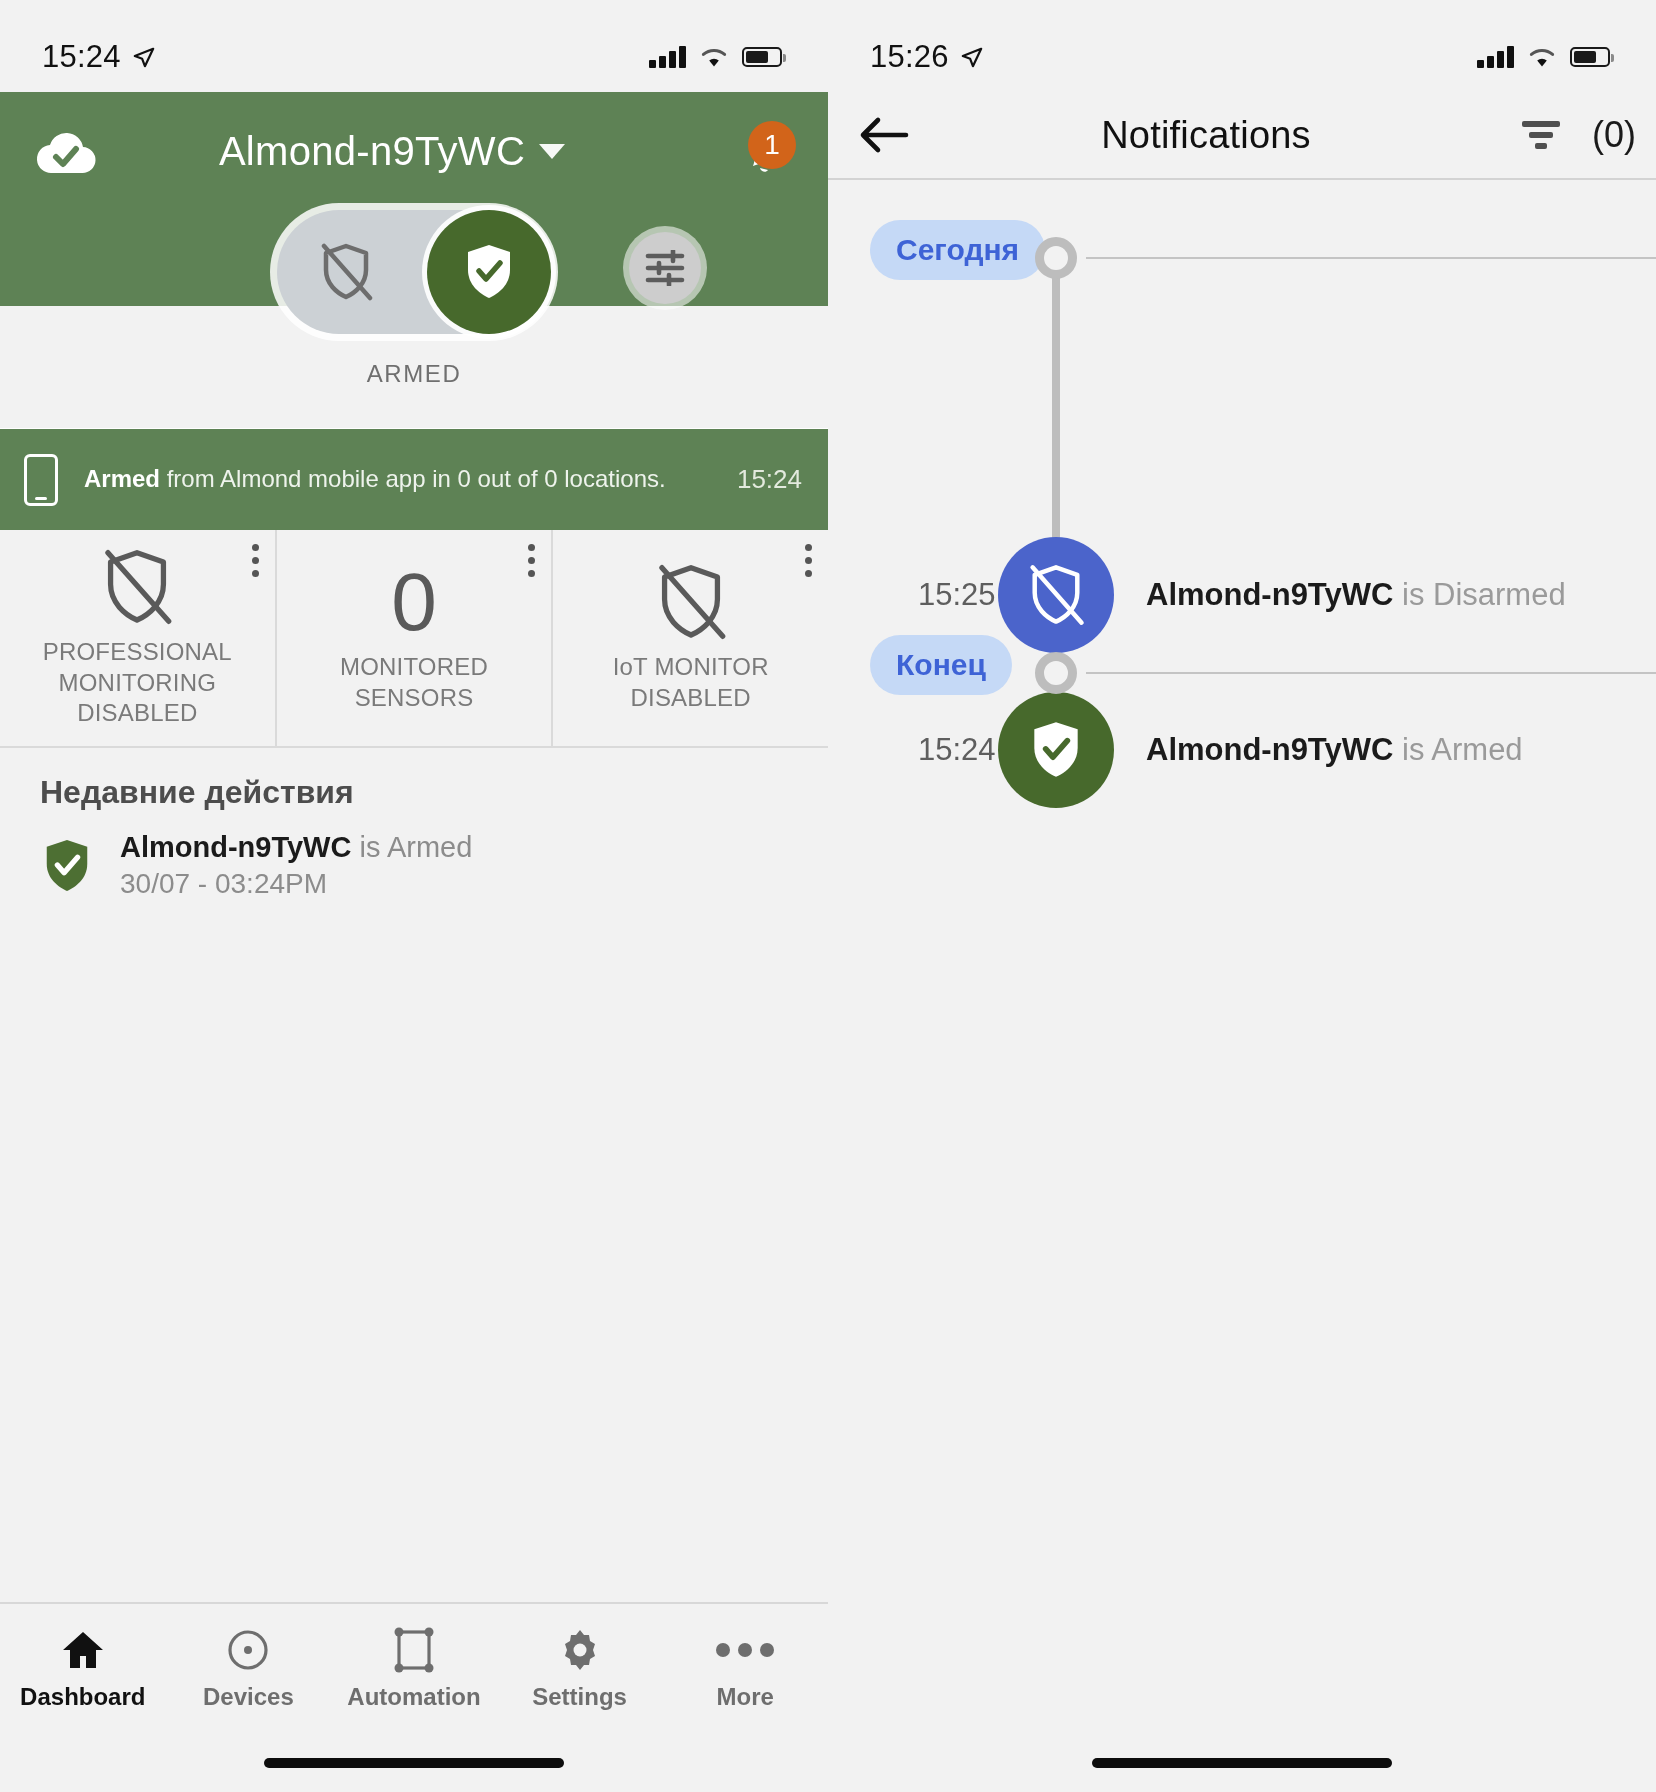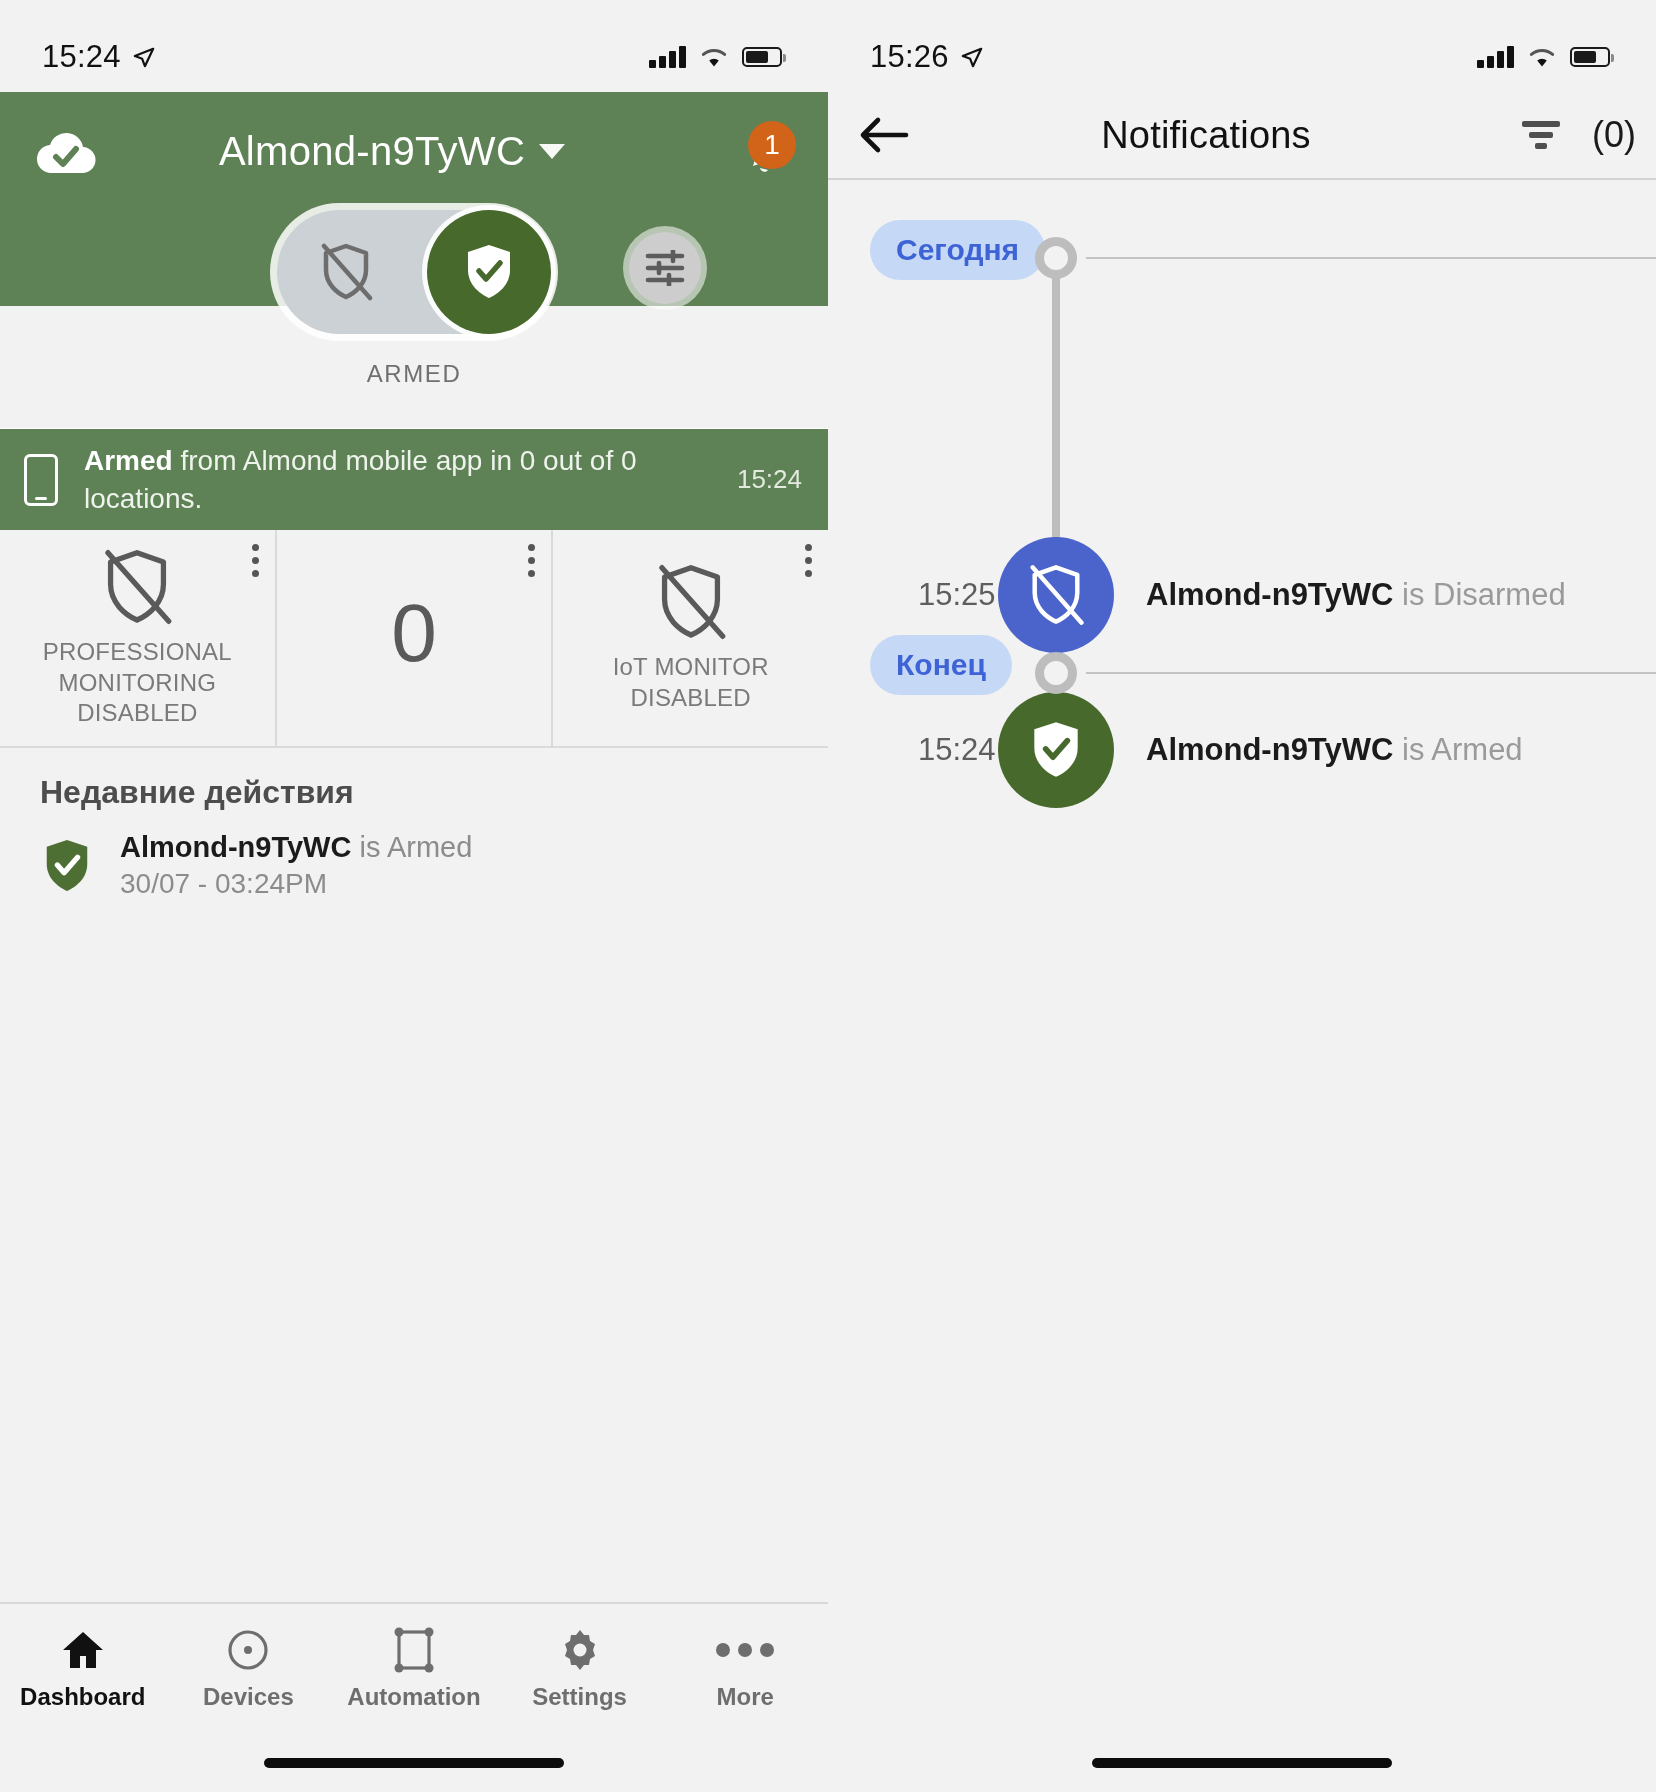--- a/index.html
+++ b/index.html
@@ -72,21 +72,21 @@
   .armed-label { position:absolute; left:0; right:0; top:150px; text-align:center; color:#6f6f6f; font-size:24px; letter-spacing:1.6px;}
 
   
   .msgbar {
     margin-top: 122px;
     background:#5e8255; height: 102px; display:flex; align-items:center; padding: 0 26px 0 24px; gap: 26px;
     border-top:1px solid #fff;
   }
   .phone-ic { width:34px; height:52px; border:3px solid #fff; border-radius:6px; flex:0 0 auto; position:relative;}
   .phone-ic::after{content:"";position:absolute;left:50%;transform:translateX(-50%);bottom:3px;width:12px;height:3px;background:#fff;border-radius:2px;}
-  .msgtext { flex:1; color:#eef3ec; font-size:28px; line-height:1.35; }
+  .msgtext { flex:1; color:#eef3ec; font-size:24px; line-height:1.35; }
   .msgtext b { color:#fff; font-weight:700; }
   .msgtime { color:#e3eade; font-size:26px; }
 
   
   .cards { display:flex; height: 218px; background:#f2f2f2; border-bottom:2px solid #dadada;}
   .card { flex:1; background:#f2f2f2; border-right:2px solid #dadada; position:relative; display:flex; flex-direction:column; align-items:center; justify-content:center; padding: 6px 8px 10px; }
   .card:last-child { border-right:none; }
   .kebab { position:absolute; right:16px; top:14px; display:flex; flex-direction:column; gap:6px; }
   .kebab i { width:7px; height:7px; border-radius:50%; background:#555; display:block;}
   .card-icon { height: 88px; display:flex; align-items:center; justify-content:center; margin-bottom: 6px;}
@@ -252,20 +252,21 @@
       </div>
       <div class="card">
         <span class="kebab">
             <i></i>
             <i></i>
             <i></i>
           </span>
         <div class="card-icon">
           <span class="card-zero">0</span>
         </div>
+        <div class="card-label">MONITORED SENSORS</div>
       </div>
       <div class="card">
         <span class="kebab">
             <i></i>
             <i></i>
             <i></i>
           </span>
         <div class="card-icon">
           <svg width="74" height="82" viewBox="0 0 56 62">
             <path d="M28 5l20 7v17c0 14-11 23-20 27C19 52 8 43 8 29V12z" fill="none" stroke="#5a5a5a" stroke-width="4" stroke-linejoin="round"></path>

